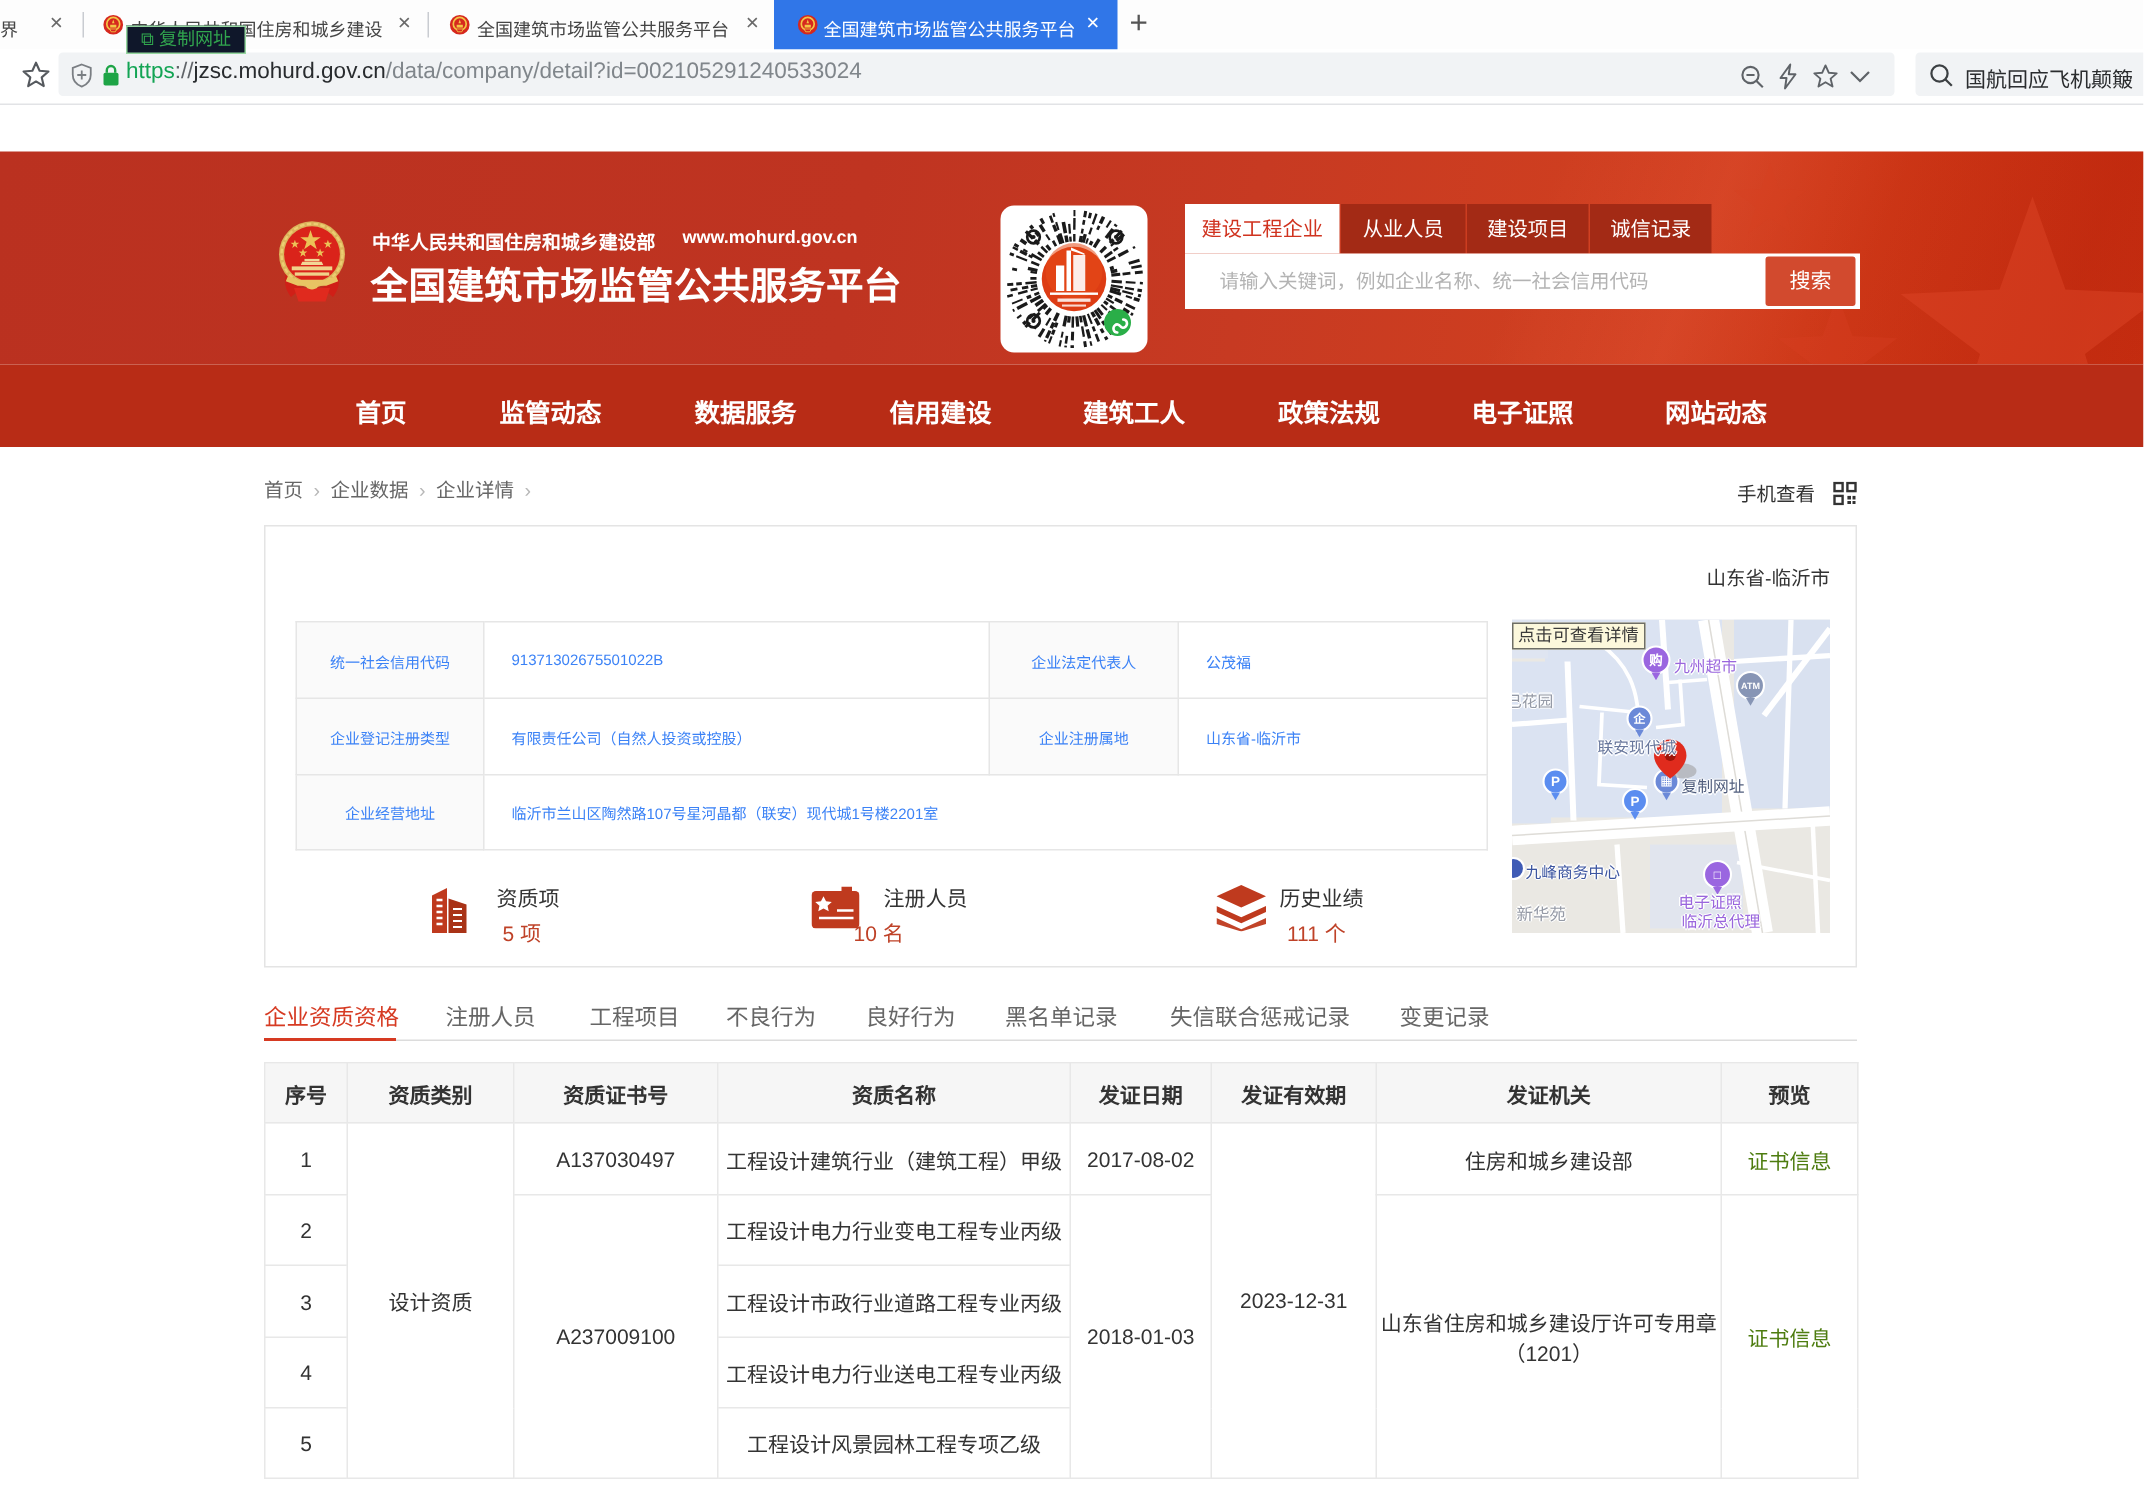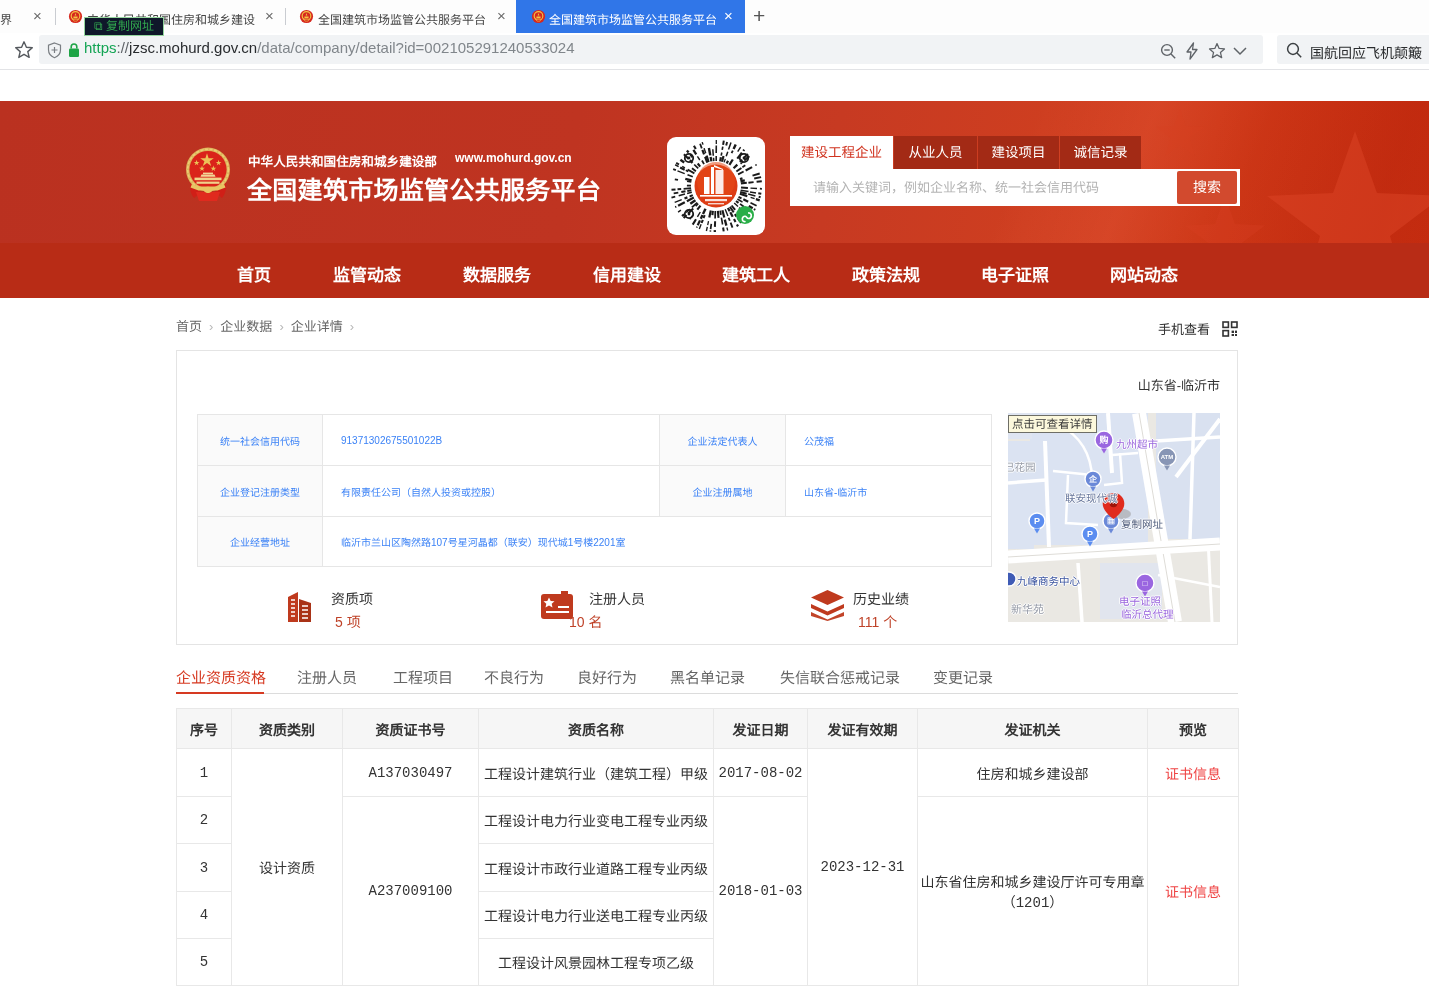--- a/index.html
+++ b/index.html
@@ -62,23 +62,23 @@
 #map { position:absolute; left:831px; top:62px; width:212px; height:209px; background:#e9edf5; overflow:hidden; }
 
 
 #tabrow { position:absolute; left:176px; top:663px; width:1062px; height:31px; border-bottom:1px solid #dcdcdc; }
 .ltab { position:absolute; top:3px; font-size:15px; color:#666; white-space:nowrap; }
 #ltab-active { color:#d63a22; }
 #ltab-underline { position:absolute; left:0px; top:29px; width:88px; height:2px; background:#d63a22; }
 
 
 #bigtbl { position:absolute; left:176px; top:708px; border-collapse:collapse; table-layout:fixed; }
-#bigtbl th, #bigtbl td { border:1px solid #e8e8e8; font-size:14px; color:#333; text-align:center; font-weight:normal;font-family:Liberation Mono, monospace; }
+#bigtbl th, #bigtbl td { border:1px solid #e8e8e8; font-size:14px; color:#333; text-align:center; font-weight:normal; }
 #bigtbl th { background:#f6f6f6; font-weight:bold; height:40px; }
-#bigtbl .red { color:#ef4444; }
+#bigtbl .red { color:#4d7c0f; }
 </style>
 </head>
 <body>
 
 <div id="tabbar">
   <span class="tabtitle" style="position:absolute;left:0px;top:10px;">界</span>
   <span class="tabx" style="left:30px;">×</span>
   <div class="tabsep" style="left:55px;"></div>
   <svg class="fav" style="left:68px;" viewBox="0 0 16 16">
       <circle cx="8" cy="8" r="7" fill="#d6281e"></circle>

